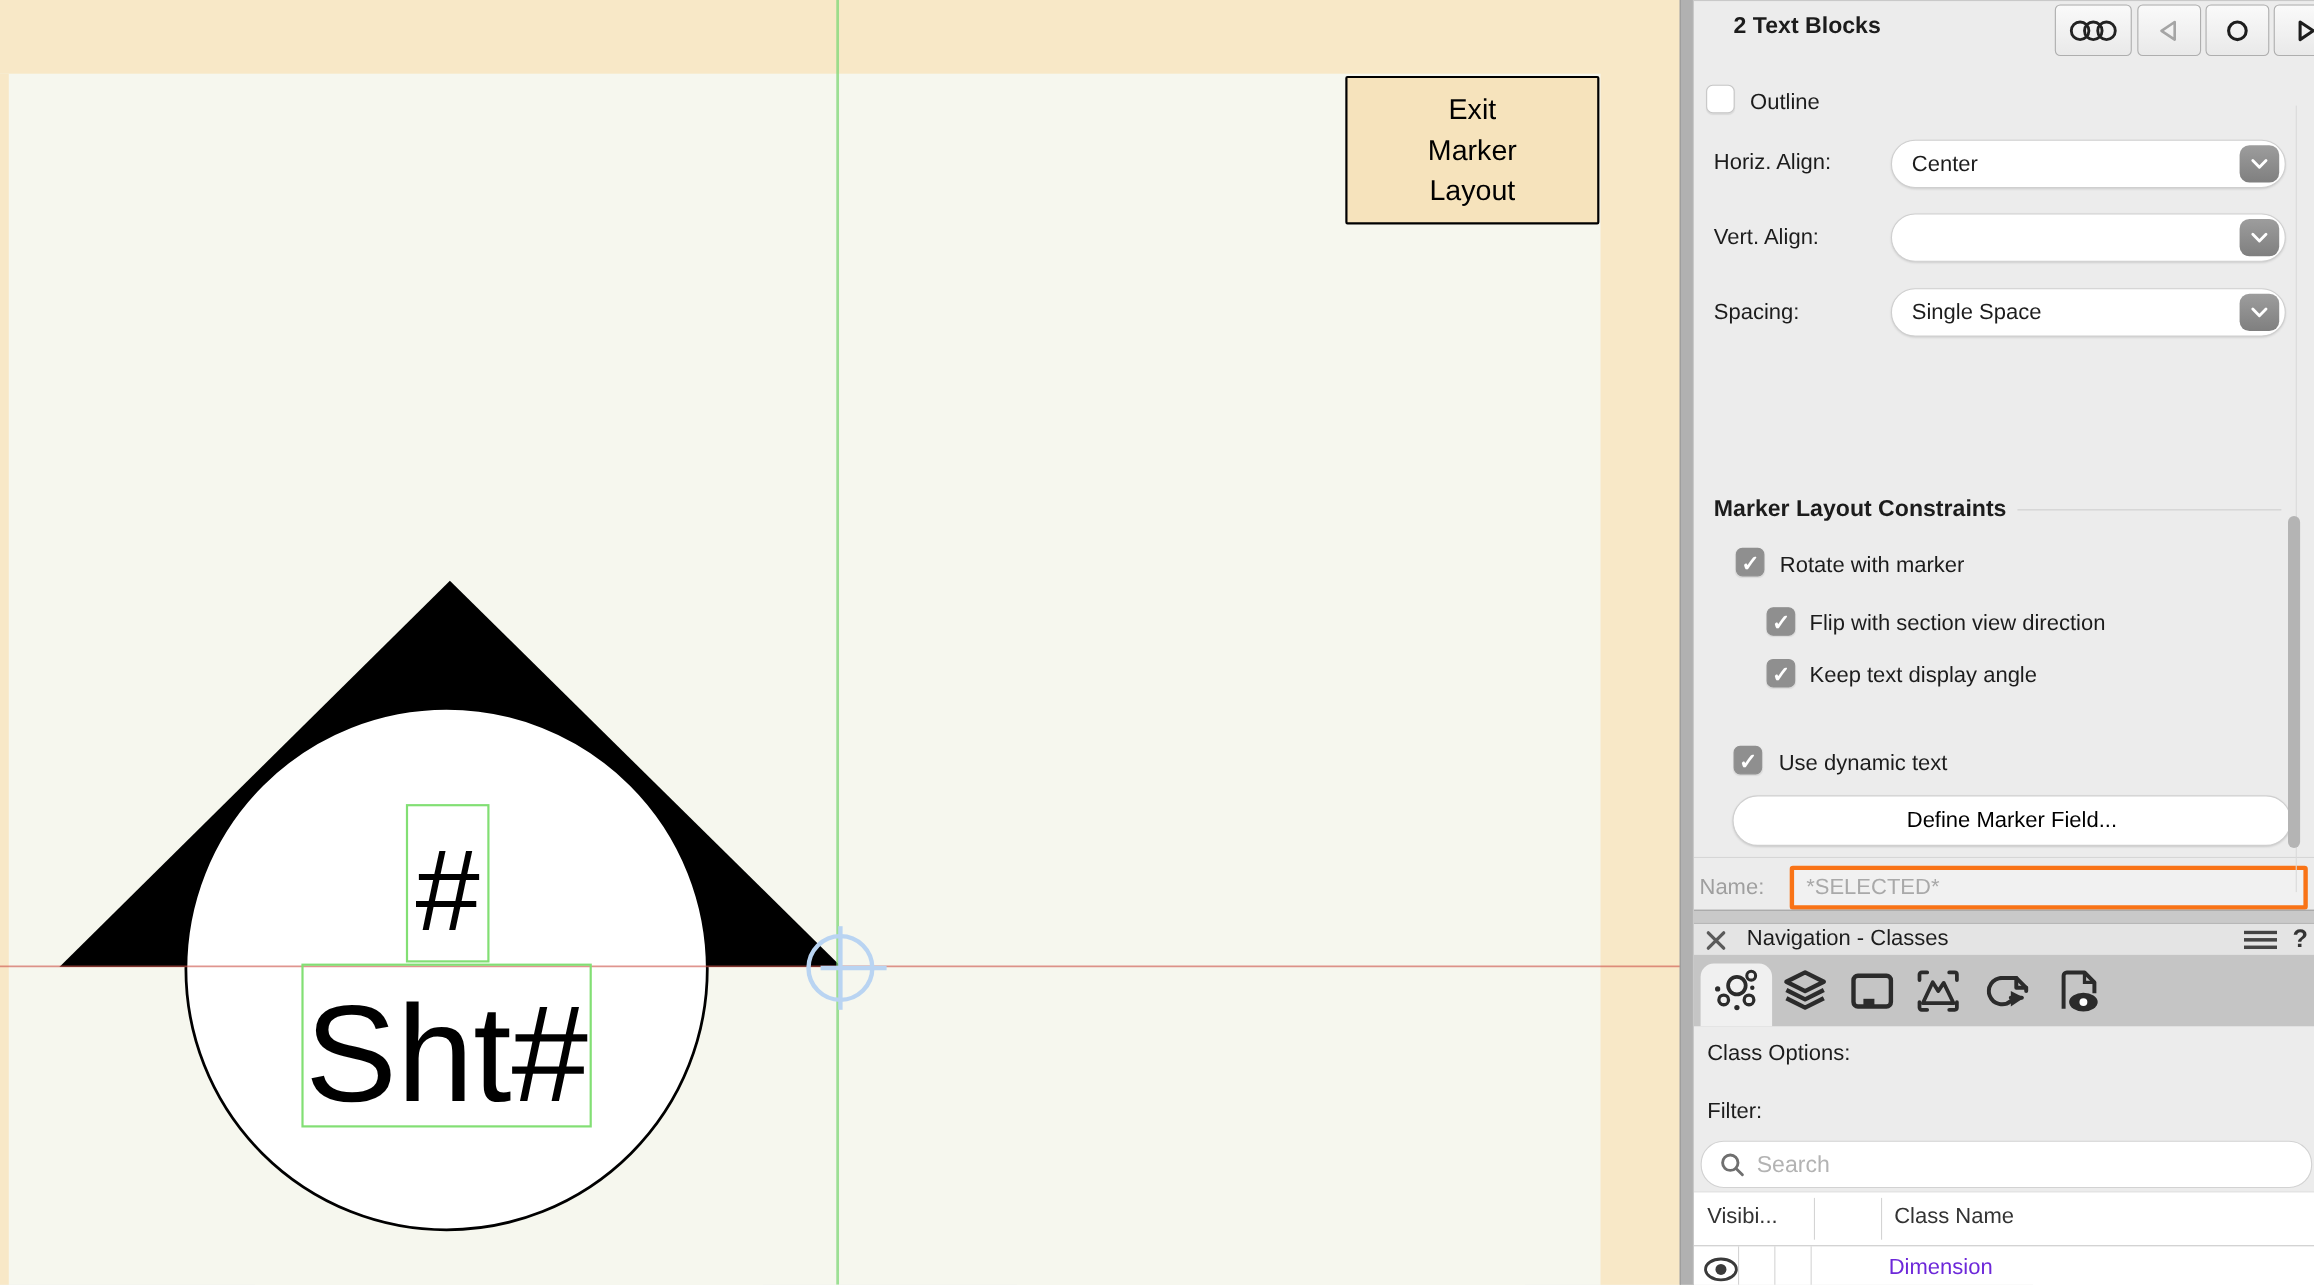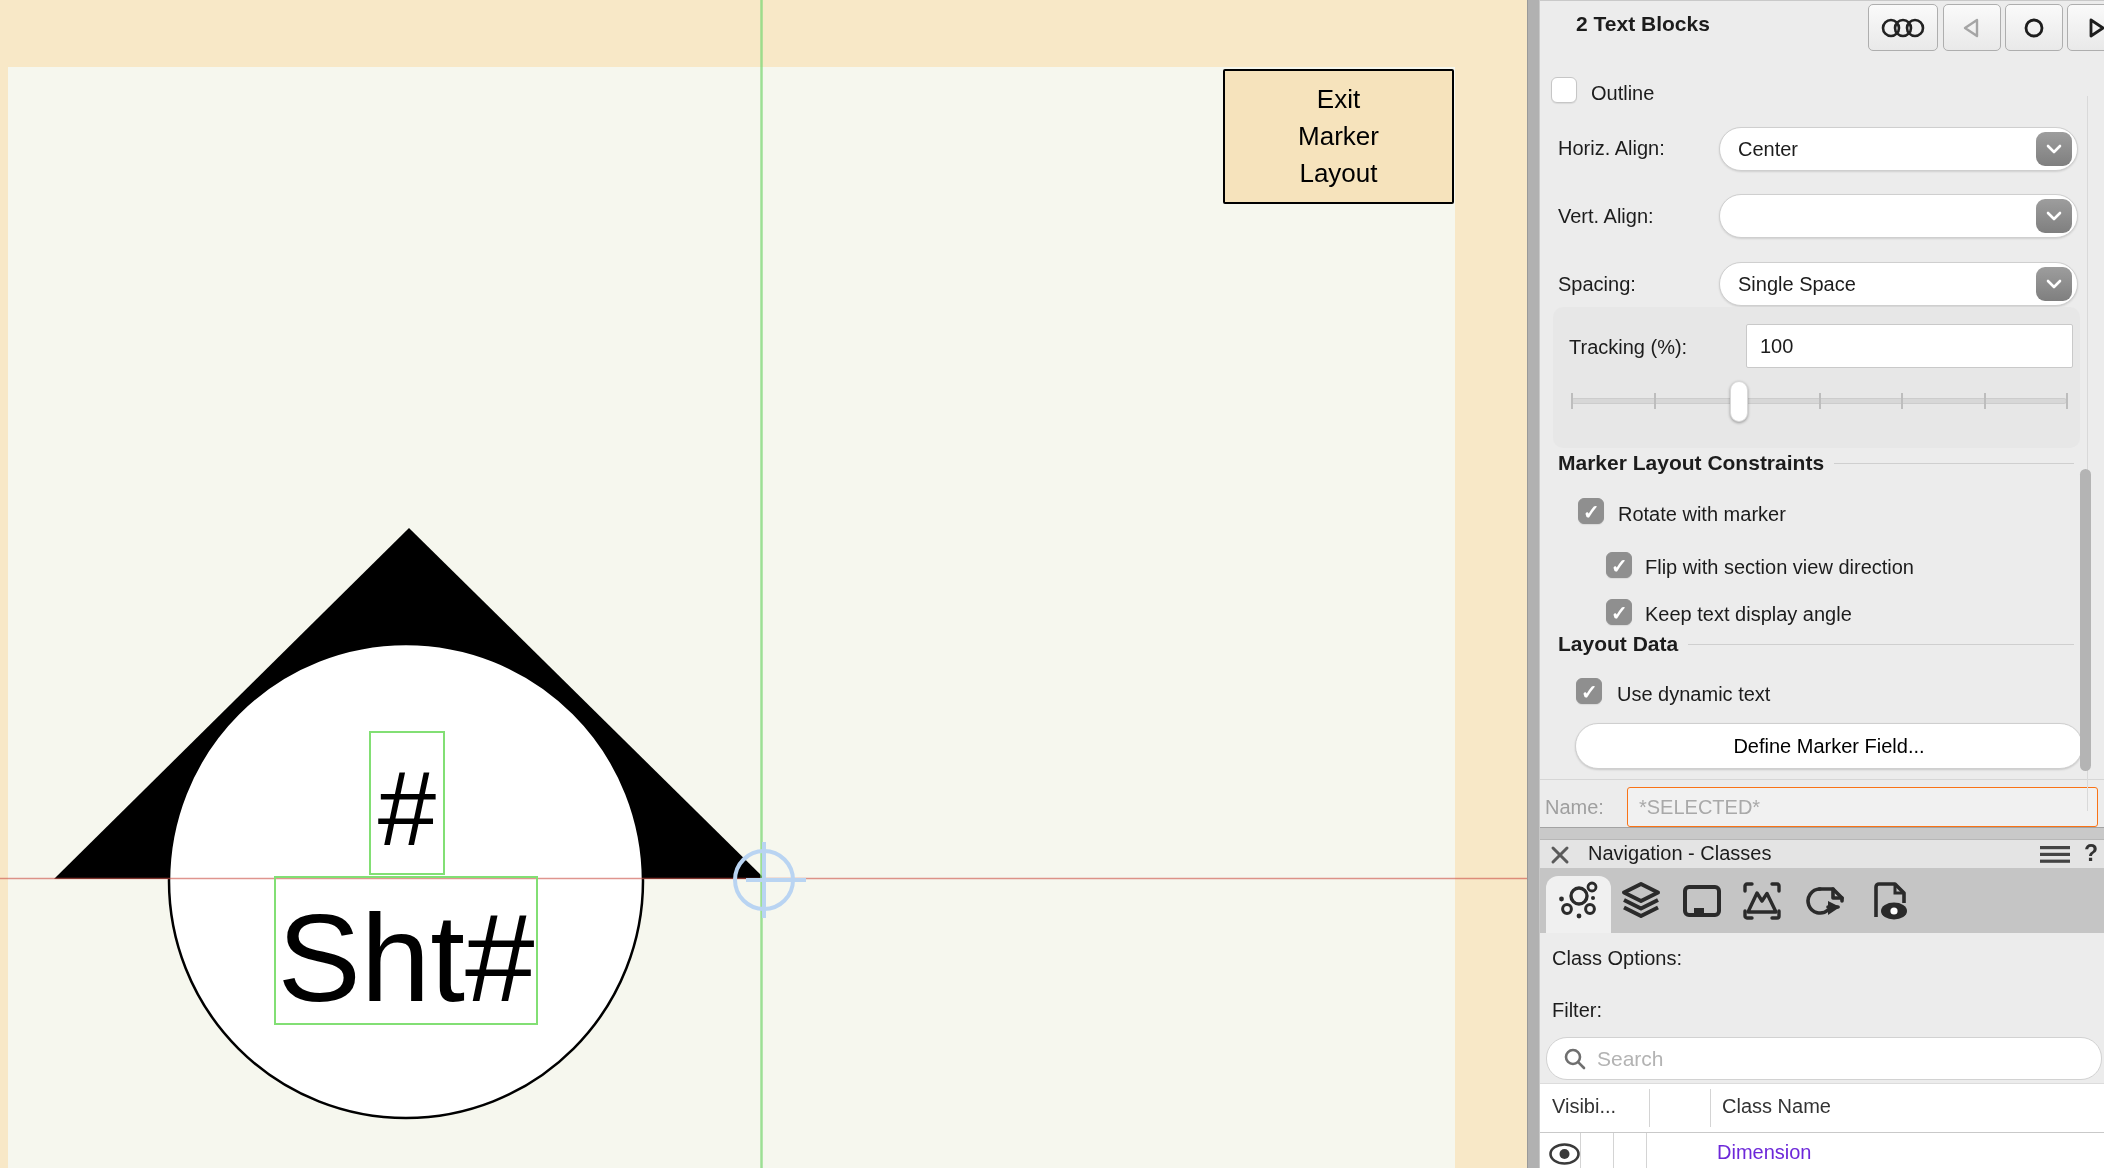--- a/index.html
+++ b/index.html
@@ -49,21 +49,21 @@
   .tick { position:absolute; width:2px; height:16px; top:86px; background:#bdbdbd; }
   #slider-track { position:absolute; left:18px; top:91px; width:496px; height:6px;
                   background:#d7d7d7; border-radius:3px; border:1px solid #cccccc; }
   #slider-thumb { position:absolute; left:177px; top:74px; width:18px; height:41px;
                   background:#fff; border-radius:9px; border:1px solid #d8d8d8;
                   box-shadow:0 1px 3px rgba(0,0,0,0.35); cursor:grab; }
   #define-btn { position:absolute; left:35px; top:722px; width:508px; height:46px;
                 background:#fff; border:1px solid #cfcfcf; border-radius:23px;
                 box-shadow:0 1px 2px rgba(0,0,0,0.15); font-size:20px; cursor:pointer; }
   #name-field { position:absolute; left:87px; top:786px; width:471px; height:40px;
-                background:#f1f1f1; border:1px solid #f97316; border-radius:3px;
+                background:#f1f1f1; border:4px solid #f97316; border-radius:3px;
                 color:#a9a9a9; font-size:20px; padding-left:11px; }
   #scroll-track { position:absolute; left:547px; top:95px; width:1px; height:715px; background:#d9d9d9; }
   #scroll-thumb { position:absolute; left:540px; top:468px; width:11px; height:302px;
                   background:#b4b4b4; border-radius:6px; cursor:grab; }
   #palette-div { position:absolute; left:0; top:826px; width:564px; height:13px;
                  background:#c9c9c9; border-top:1px solid #a3a3a3; border-bottom:1px solid #b7b7b7; }
   
   #nav-header { position:absolute; left:0; top:839px; width:564px; height:28px; background:#e4e4e4; }
   #nav-toolbar { position:absolute; left:0; top:867px; width:564px; height:65px; background:#c5c5c5; }
   .navtab { position:absolute; left:6px; top:8px; width:65px; height:57px; background:#f0f0f0;
@@ -166,49 +166,32 @@
   <div class="abs label" style="left:18px;top:270px">Spacing:</div>
   <div class="abs pill" style="left:179px;top:261px;width:359px;height:44px">
     <span class="val">Single Space</span>
     <span class="chev">
       <svg width="18" height="12" viewBox="0 0 18 12">
           <polyline points="3,3 9,9 15,3" fill="none" stroke="#fff" stroke-width="2.6" stroke-linecap="round" stroke-linejoin="round"></polyline>
         </svg>
     </span>
   </div>
 
-  <div id="tracking-box" class="abs">
-    <div class="abs label" style="left:16px;top:27px">Tracking (%):</div>
-    <input id="tracking-input" value="100" style="">
-    <div id="slider-track"></div>
-    <div class="tick" style="left:18px"></div>
-      <div class="tick" style="left:101px"></div>
-    <div class="tick" style="left:183px"></div>
-      <div class="tick" style="left:266px"></div>
-    <div class="tick" style="left:348px"></div>
-      <div class="tick" style="left:431px"></div>
-    <div class="tick" style="left:513px"></div>
-    <div id="slider-thumb"></div>
-  </div>
 
   <div class="sect-head" style="left:18px;top:450px">
     <span class="txt">Marker Layout Constraints</span>
     <span class="line"></span>
   </div>
   <div class="cb checked" style="left:38px;top:497px"></div>
   <div class="abs label" style="left:78px;top:500px">Rotate with marker</div>
   <div class="cb checked" style="left:66px;top:551px"></div>
   <div class="abs label" style="left:105px;top:553px">Flip with section view direction</div>
   <div class="cb checked" style="left:66px;top:598px"></div>
   <div class="abs label" style="left:105px;top:600px">Keep text display angle</div>
 
-  <div class="sect-head" style="left:18px;top:631px">
-    <span class="txt">Layout Data</span>
-    <span class="line"></span>
-  </div>
   <div class="cb checked" style="left:36px;top:677px"></div>
   <div class="abs label" style="left:77px;top:680px">Use dynamic text</div>
   <button id="define-btn">Define Marker Field...</button>
 
   <div class="hline" style="left:0;top:778px;width:564px"></div>
   <div class="abs label gray" style="left:5px;top:793px">Name:</div>
   <input id="name-field" disabled="" value="*SELECTED*" style="">
 
   <div id="scroll-track"></div>
   <div id="scroll-thumb"></div>

